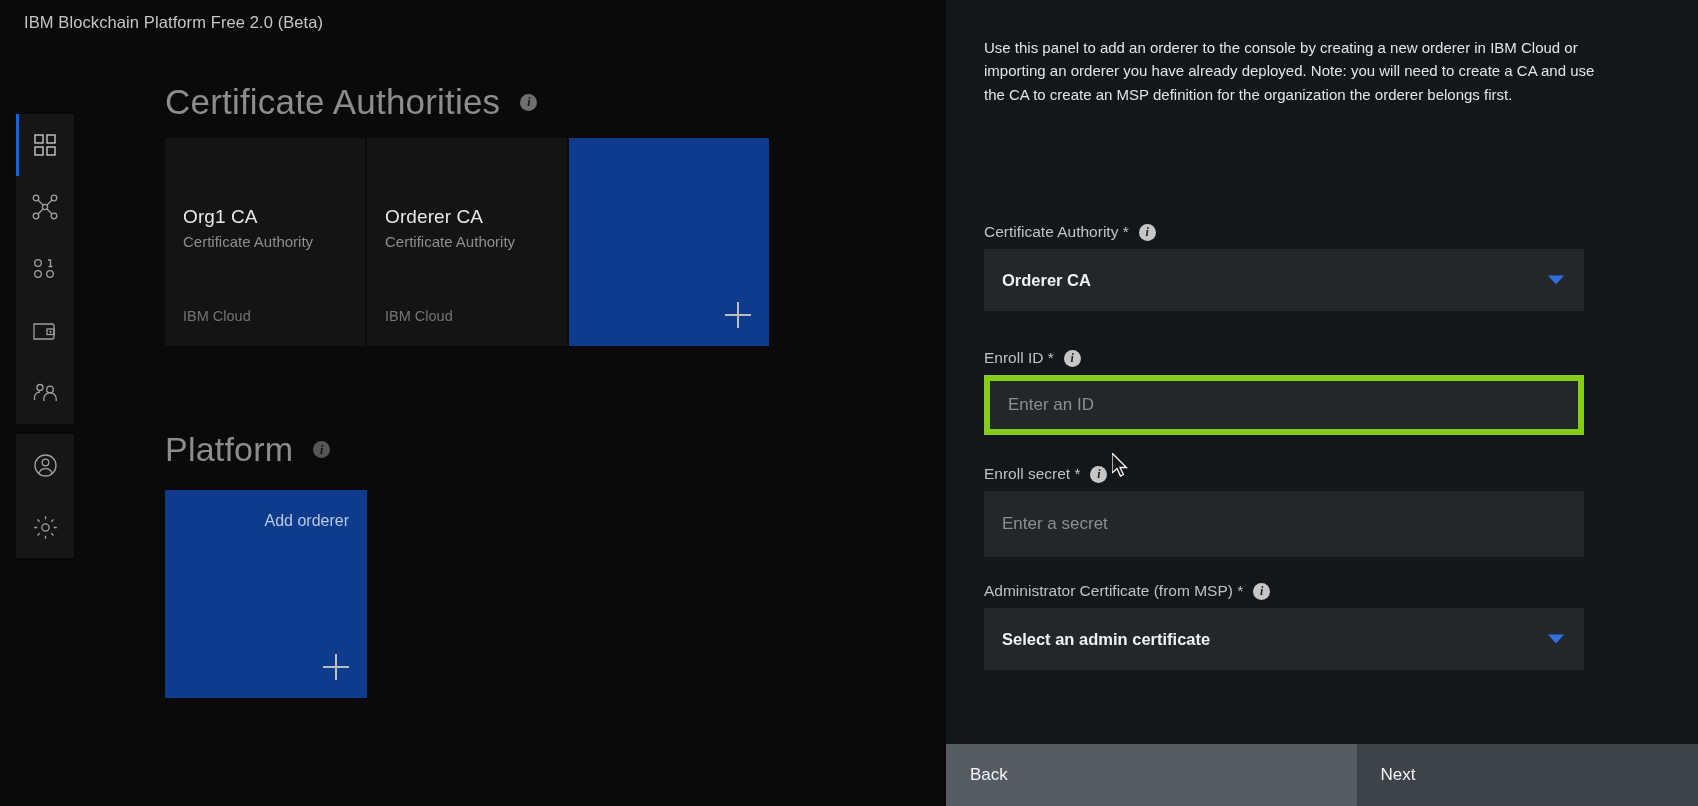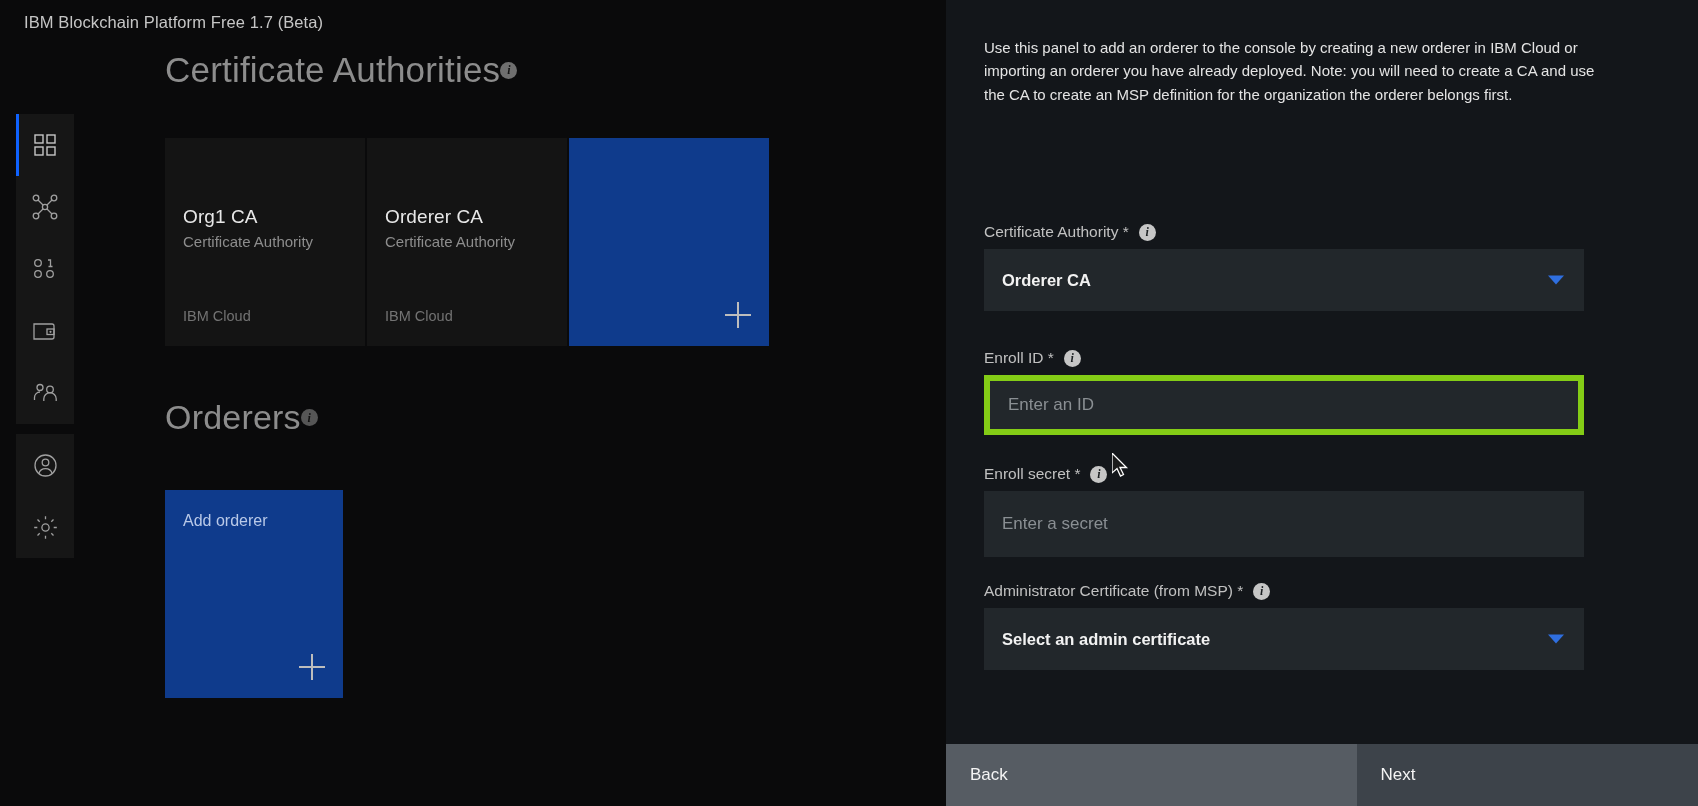--- a/index.html
+++ b/index.html
@@ -34,21 +34,21 @@
   .rail-item.active::before {
     content: ""; position: absolute; left: 0; top: 0; bottom: 0;
     width: 3px; background: #0f62fe;
   }
   .rail-item svg { display: block; }
 
   
   .main { position: absolute; left: 0; top: 0; width: 1088px; height: 806px; }
 
   .section-head {
-    position: absolute; display: flex; align-items: center; gap: 0;
+    position: absolute; display: flex; align-items: center; gap: 20px; margin-top: 32px;
   }
   .section-title { color: #8d8d8d; font-size: 35px; font-weight: 400; letter-spacing: .2px; }
   .section-title.sub { font-size: 34px; }
 
   .info-dot {
     display: inline-flex; align-items: center; justify-content: center;
     width: 17px; height: 17px; border-radius: 50%;
     background: #6f6f6f; color: #161616;
     font-size: 12px; font-weight: 700; font-style: italic;
     font-family: "Liberation Serif", serif;
@@ -79,21 +79,21 @@
   .plus {
     position: absolute; right: 18px; bottom: 18px;
     width: 26px; height: 26px;
   }
   .plus::before, .plus::after {
     content: ""; position: absolute; background: #bdbdbd;
   }
   .plus::before { left: 12px; top: 0; width: 2px; height: 26px; }
   .plus::after { top: 12px; left: 0; height: 2px; width: 26px; }
 
-  .card.orderer-add { width: 178px; height: 208px; }
+  .card.orderer-add { width: 202px; height: 208px; align-items: flex-end; }
 
   
   .panel {
     position: absolute; right: 0; top: 0; width: 752px; height: 806px;
     background: #13161a;
   }
   .panel-desc {
     position: absolute; left: 38px; top: 36px; width: 615px;
     color: #e4e4e4; font-size: 15px; line-height: 1.56;
   }
@@ -141,21 +141,21 @@
 
   
   .cursor { position: absolute; left: 1112px; top: 453px; }
 </style>
 </head>
 <body>
 
 <div class="root">
 
   <div class="product-bar">
-    <span class="product-title">IBM Blockchain Platform Free 1.7 (Beta)</span>
+    <span class="product-title">IBM Blockchain Platform Free 2.0 (Beta)</span>
   </div>
 
   <nav class="rail">
     <div class="rail-group">
 
       <div class="rail-item active">
         <span>
           <svg width="26" height="26" viewBox="0 0 26 26" fill="none" stroke="#c6c6c6" stroke-width="1.4">
             <rect x="3" y="3" width="8" height="8"></rect>
               <rect x="15" y="3" width="8" height="8"></rect>
@@ -259,21 +259,21 @@
         <div class="card-type">Certificate Authority</div>
         <div class="card-foot">IBM Cloud</div>
       </div>
 
       <div class="card add">
         <span class="plus"></span>
       </div>
     </div>
 
     <div class="section-head" style="left:165px; top:398px;">
-      <span class="section-title sub">Orderers</span>
+      <span class="section-title sub">Platform</span>
       <span class="info-dot dark">i</span>
     </div>
 
     <div class="card-row" style="left:165px; top:490px;">
       <div class="card add orderer-add">
         <div class="add-label">Add orderer</div>
         <span class="plus"></span>
       </div>
     </div>
   </div>

